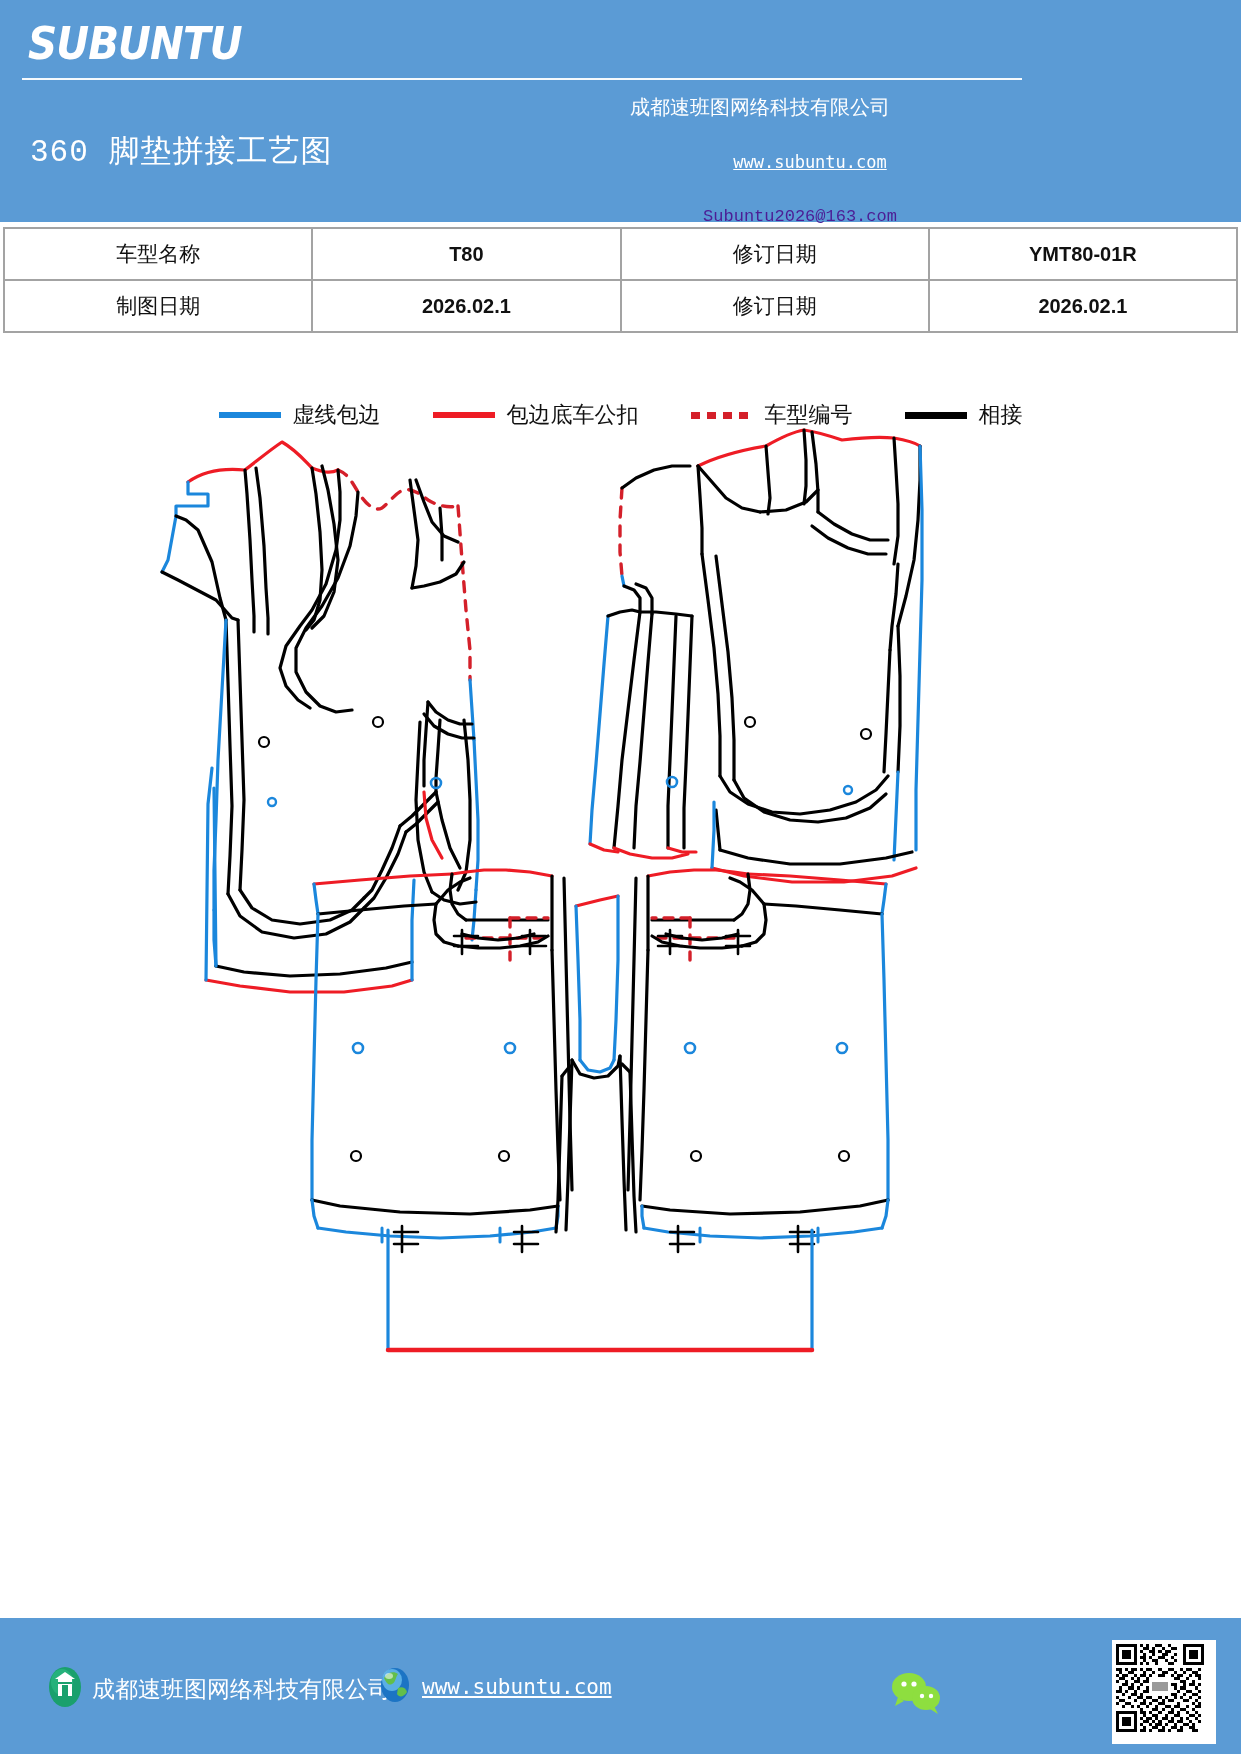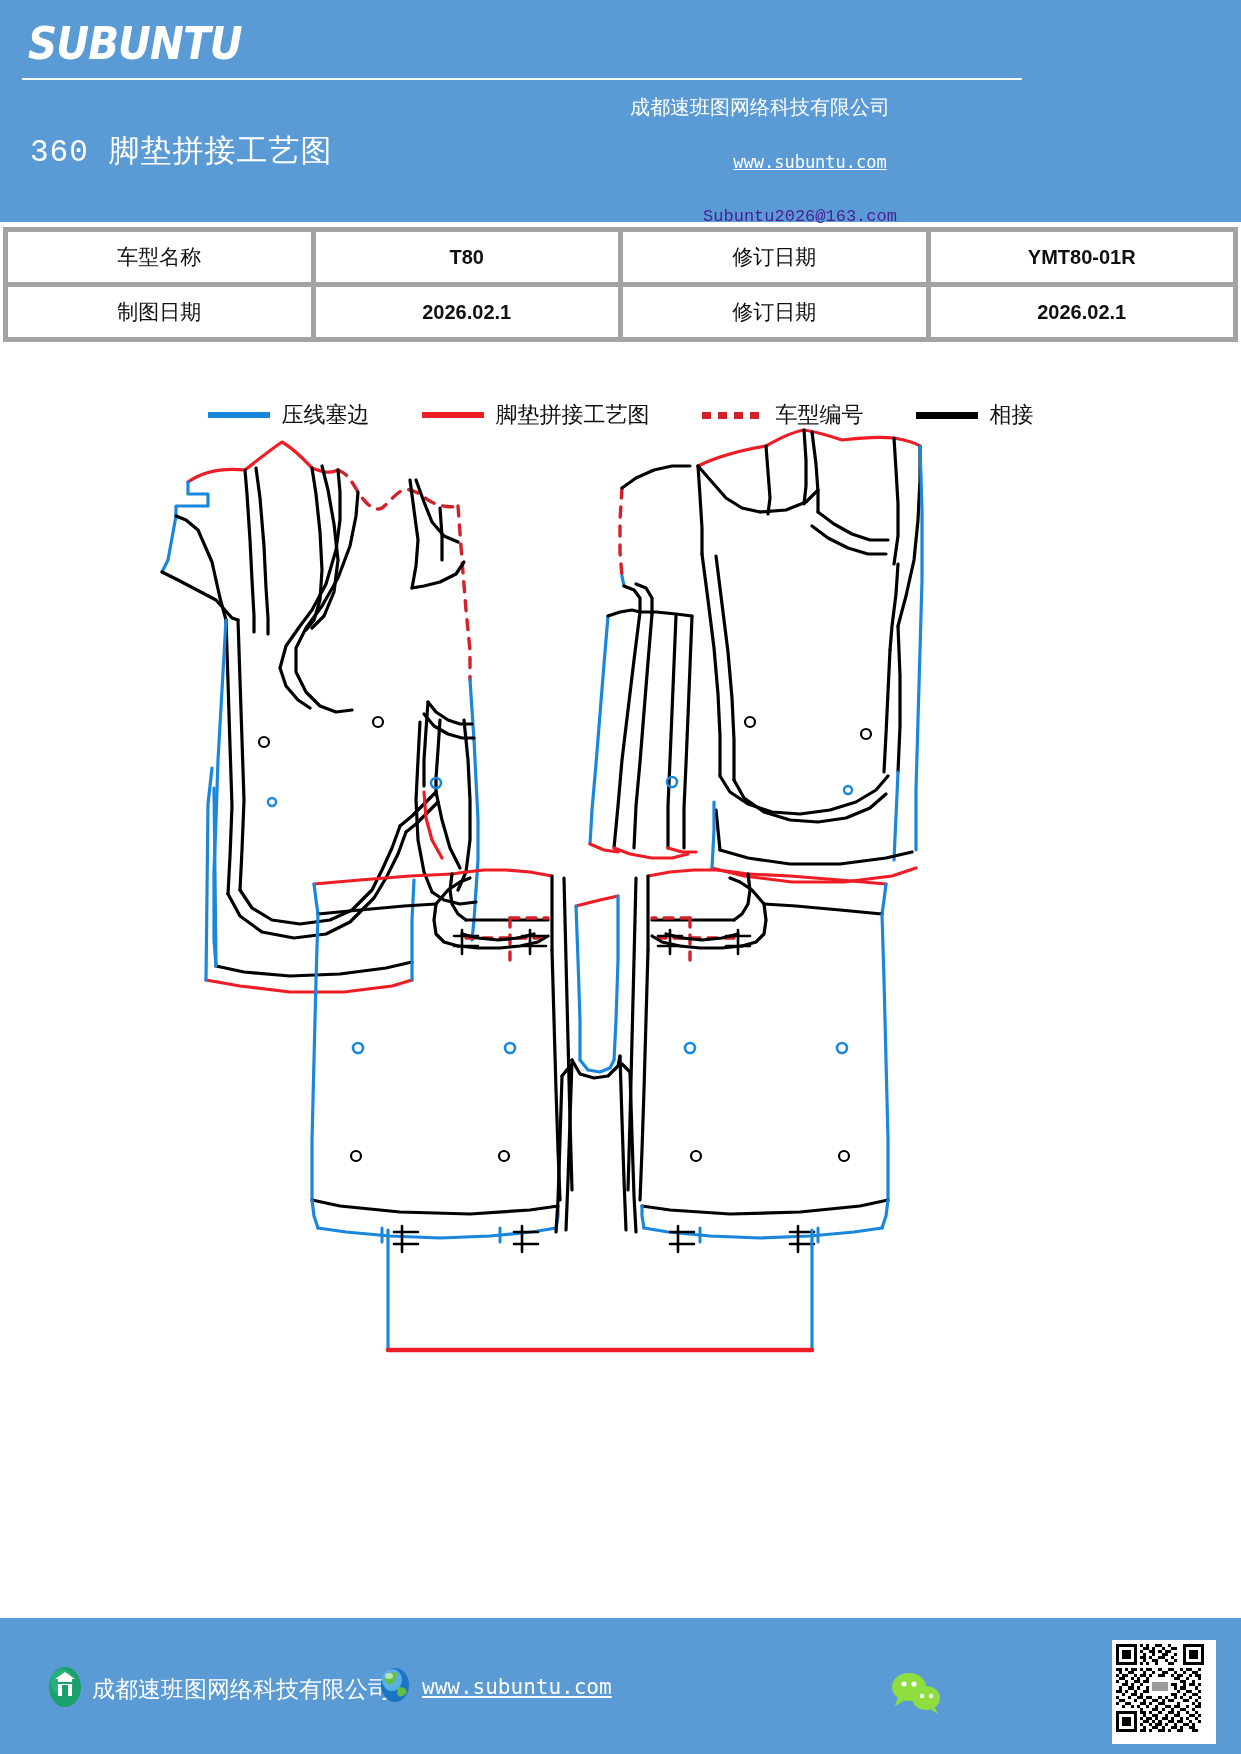--- a/index.html
+++ b/index.html
@@ -65,21 +65,21 @@
     margin-top:29px;
   }
 
   
   .info-table{
     position:absolute;left:3px;top:227px;width:1235px;
     border-collapse:collapse;
     table-layout:fixed;
   }
   .info-table td{
-    border:5px solid #a3a3a3;
+    border:2px solid #a3a3a3;
     height:48px;
     text-align:center;
     vertical-align:middle;
     font-size:21px;
     color:#111;
     font-family:"DejaVu Serif", serif;
   }
   .info-table td.val{
     font-family:"Liberation Sans", sans-serif;
     font-weight:bold;
@@ -167,25 +167,25 @@
       <td class="val">2026.02.1</td>
       <td>修订日期</td>
       <td class="val">2026.02.1</td>
     </tr>
   </tbody>
 </table>
 
 <div class="legend">
   <div class="legend-item">
     <span class="swatch solid-blue"></span>
-    <span class="legend-label">压线塞边</span>
+    <span class="legend-label">虚线包边</span>
   </div>
   <div class="legend-item">
     <span class="swatch solid-red"></span>
-    <span class="legend-label">脚垫拼接工艺图</span>
+    <span class="legend-label">包边底车公扣</span>
   </div>
   <div class="legend-item">
     <span class="swatch dotted-red"></span>
     <span class="legend-label">车型编号</span>
   </div>
   <div class="legend-item">
     <span class="swatch solid-black"></span>
     <span class="legend-label">相接</span>
   </div>
 </div>

